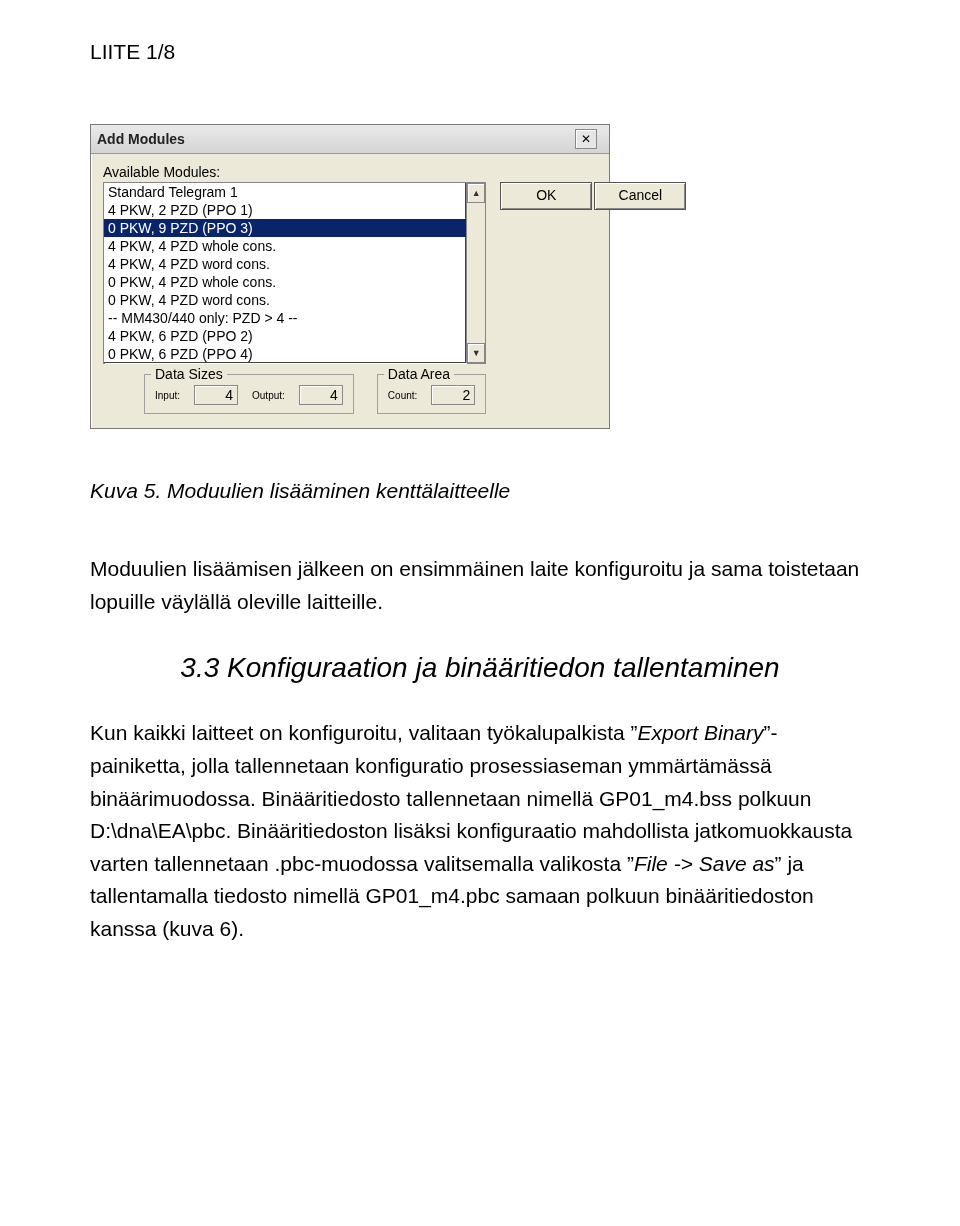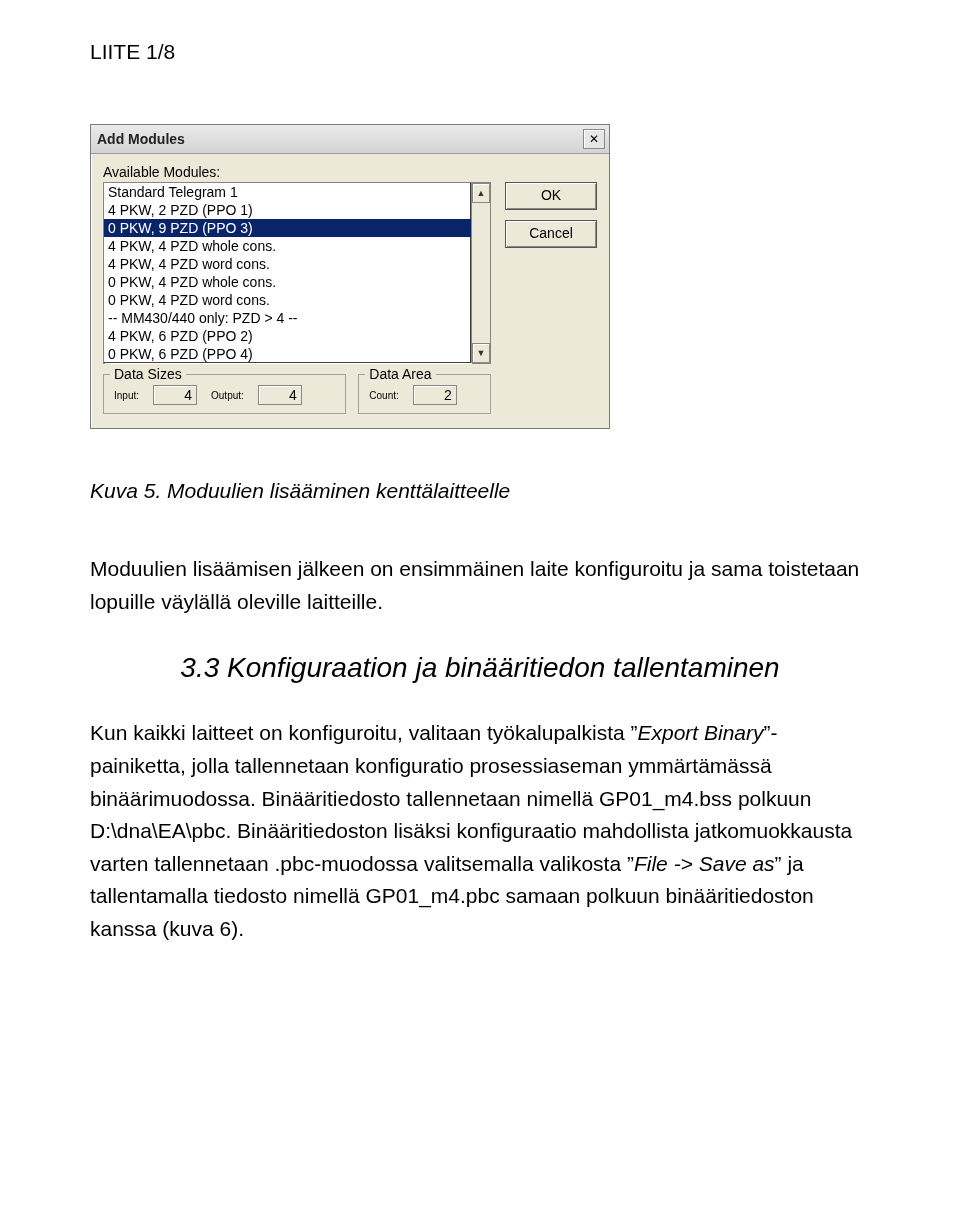--- a/index.html
+++ b/index.html
@@ -27,21 +27,21 @@
     font-family: Tahoma, Arial, sans-serif;
     font-size: 14px;
     margin-bottom: 50px;
   }
   .titlebar {
     background: linear-gradient(#eaeaea, #d4d4d4);
     border-bottom: 1px solid #999;
     display: flex;
     align-items: center;
     justify-content: space-between;
-    padding: 2px 4px 2px 6px;
+    padding: 2px 12px 2px 6px;
     height: 24px;
     gap: 19px;
   }
   .titlebar-text {
     font-weight: bold;
     font-size: 14px;
     color: #222;
   }
   .close-btn {
     width: 20px;
@@ -58,22 +58,22 @@
   .dialog-body {
     padding: 10px 12px 14px 12px;
     display: flex;
     gap: 14px;
   }
   .left-col {
     flex: 1;
   }
   .right-col {
     display: flex;
-    flex-direction: column;
-    gap: 10px;
+    flex-direction: row;
+    gap: 2px;
     padding-top: 18px;
   }
   .listbox-label {
     margin-bottom: 2px;
     font-size: 14px;
   }
   .listbox-wrap {
     display: flex;
     border: 1px solid #848484;
     background: #fff;
@@ -119,22 +119,23 @@
     height: 26px;
     background: #ece9d8;
     border: 1px solid #555;
     box-shadow: 1px 1px 0 #fff inset, -1px -1px 0 #888 inset;
     font-size: 14px;
     text-align: center;
     line-height: 24px;
   }
   .fieldset-row {
     display: flex;
-    gap: 12px;
+    gap: 23px;
     margin-top: 10px;
+    margin-left: 41px;
   }
   .fieldset {
     border: 1px solid #a0a0a0;
     padding: 6px 10px 8px 10px;
     position: relative;
     background: #ece9d8;
   }
   .fieldset .legend {
     position: absolute;
     top: -9px;

